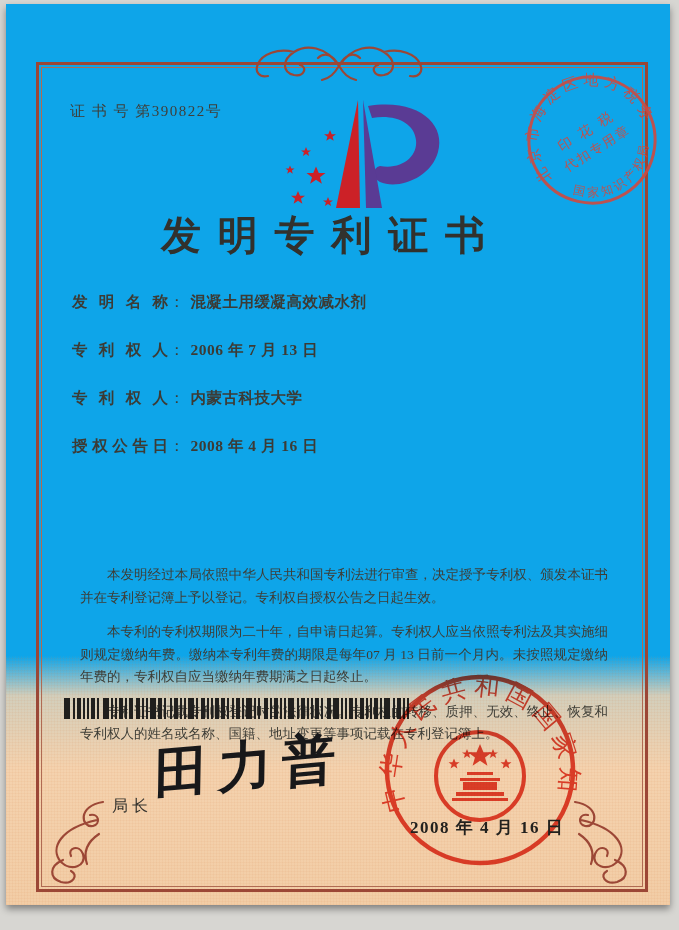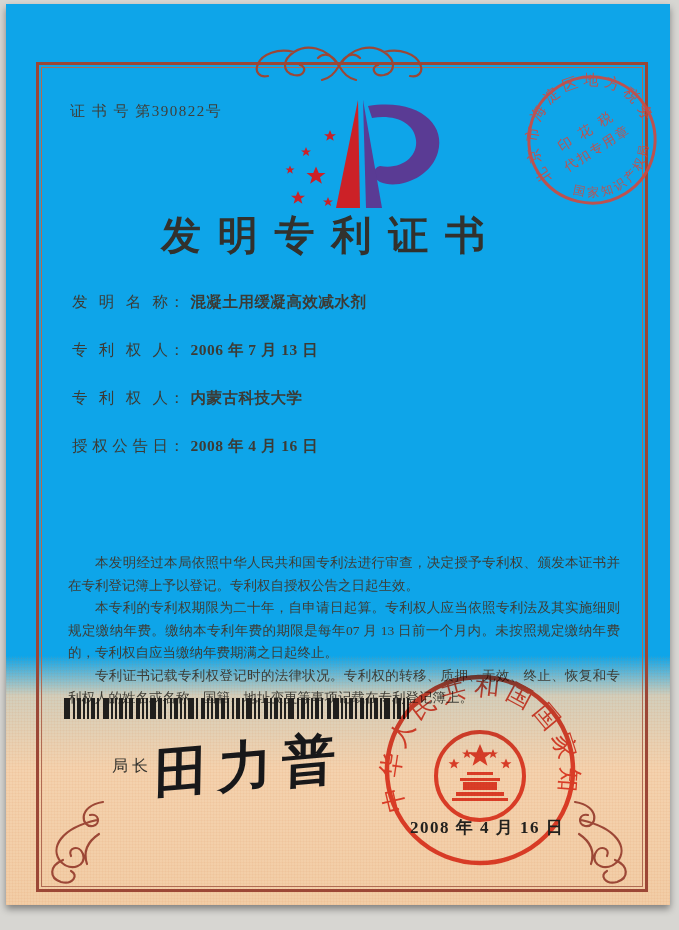--- a/index.html
+++ b/index.html
@@ -17,30 +17,30 @@
   .frame::after{content:"";position:absolute;inset:2px;border:1px solid var(--frameInner);}
   .ornament{position:absolute;z-index:3;}
   .cert-no{position:absolute;left:64px;top:98px;z-index:3;font-size:15px;letter-spacing:1.5px;color:#3f3e39;}
   .logo{position:absolute;left:272px;top:92px;width:180px;height:120px;z-index:3;}
   .tax-stamp{position:absolute;left:506px;top:56px;width:160px;height:160px;z-index:5;
              transform:rotate(-32deg);opacity:.9;}
   .title{position:absolute;left:14px;top:204px;width:606px;z-index:3;text-align:center;
          font-size:40px;font-weight:bold;color:#32312d;letter-spacing:.42em;text-indent:.42em;}
   .fields{position:absolute;left:66px;top:290px;z-index:3;}
   .field-row{height:16px;line-height:16px;margin-bottom:32px;font-size:15.5px;color:#3c3b35;white-space:nowrap;}
-  .field-label{display:inline-block;width:96px;text-align:justify;text-align-last:justify;font-weight:400;}
+  .field-label{display:inline-block;width:96px;text-align:justify;text-align-last:justify;font-weight:700;}
   .field-colon{margin:0 6px 0 1px;}
   .field-value{font-weight:600;letter-spacing:.5px;}
   .paragraphs{position:absolute;left:62px;top:548px;width:552px;z-index:3;font-size:13.5px;
               line-height:22.5px;color:#3e3d36;text-align:justify;}
-  .paragraphs p{margin:0;text-indent:2em;}
+  .paragraphs p{margin:12px;text-indent:2em;}
   .barcode{position:absolute;left:58px;top:694px;height:21px;width:380px;z-index:3;
            display:flex;align-items:stretch;}
   .bar{background:var(--barDark);}
-  .sig-title{position:absolute;left:106px;top:752px;z-index:3;font-size:16px;letter-spacing:4px;color:#33322d;}
+  .sig-title{position:absolute;left:106px;top:792px;z-index:3;font-size:16px;letter-spacing:4px;color:#33322d;}
   .sig-name{position:absolute;left:148px;top:726px;z-index:3;font-size:54px;font-weight:700;color:#18181a;
             letter-spacing:10px;transform:rotate(-5deg) skewX(-6deg);
             font-family:"DejaVu Serif","Liberation Serif",serif;}
   .seal{position:absolute;left:372px;top:664px;width:204px;height:204px;z-index:4;opacity:.92;
         mix-blend-mode:multiply;}
   .issue-date{position:absolute;left:404px;top:812px;z-index:5;font-size:17px;font-weight:600;
               letter-spacing:1.5px;color:#22211e;}
   .footer{position:absolute;left:30px;top:854px;width:606px;z-index:3;text-align:center;
           font-size:11.5px;letter-spacing:2px;color:#453b30;}
   .seal-ink{fill:var(--sealRed);}

